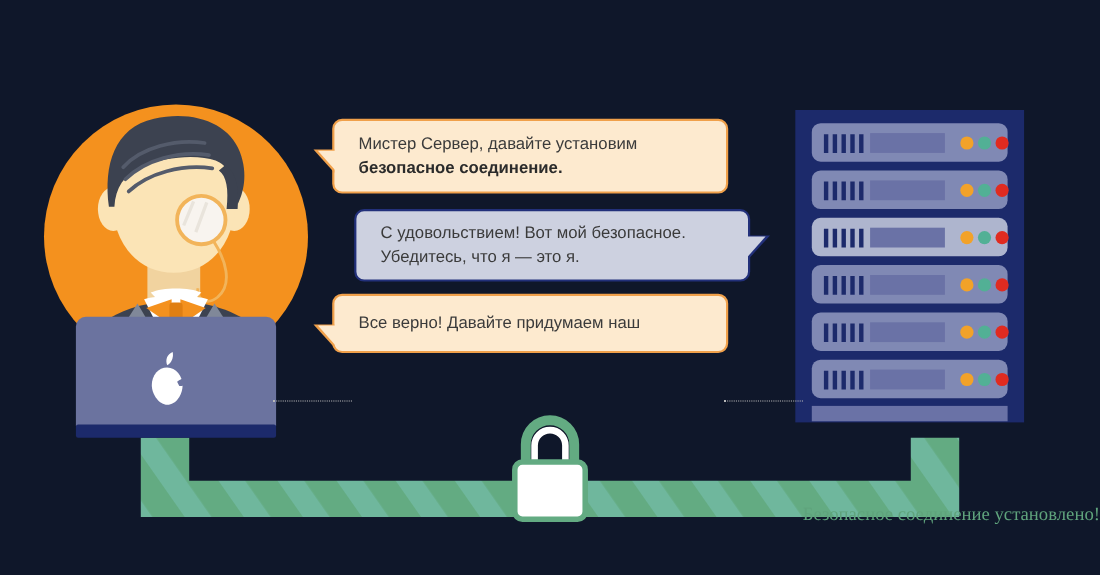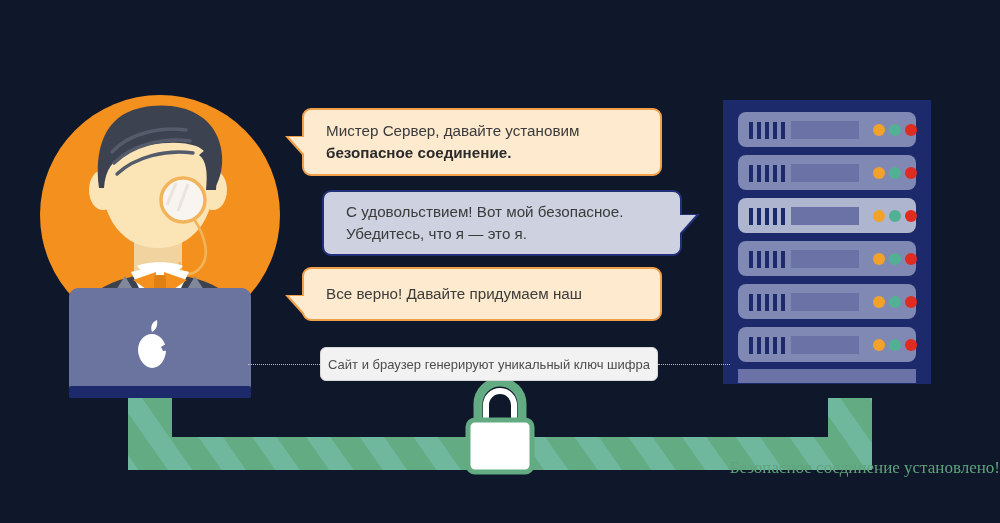--- a/index.html
+++ b/index.html
@@ -333,19 +333,16 @@
     <span class="line">С удовольствием! Вот мой безопасное.</span>
     <span class="line">Убедитесь, что я — это я.</span>
   </div>
 
   <div class="bubble bubble-orange" id="bubble3">
     <span class="tail tail-out"></span>
     <span class="tail tail-in"></span>
     <span class="line">Все верно! Давайте придумаем наш</span>
   </div>
 
-  <div id="infobox">
-    <span class="label">Сайт и браузер генерируют уникальный ключ шифра</span>
-  </div>
 
   <div id="caption">Безопасное соединение установлено!</div>
 
 </div>
 
 </body></html>

